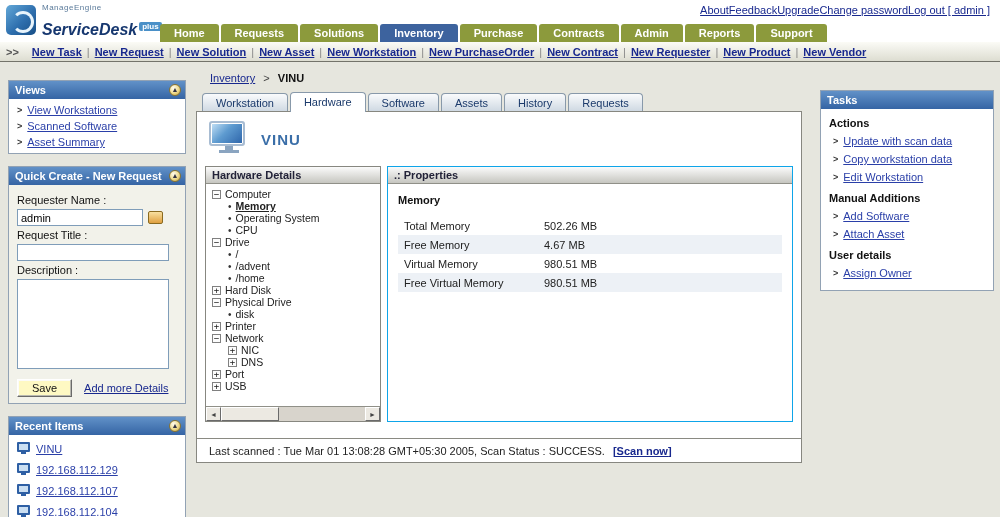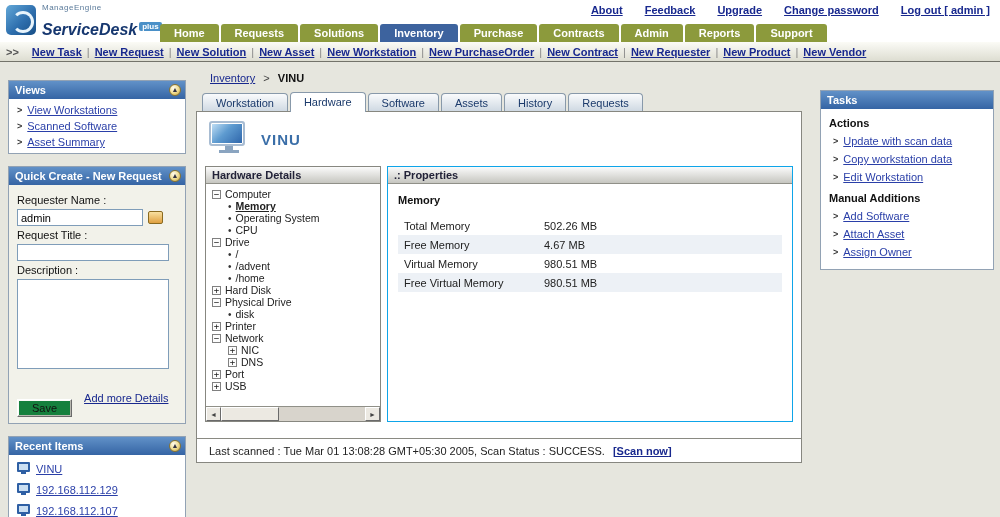--- a/index.html
+++ b/index.html
@@ -16,21 +16,21 @@
   .logo-icon { width:30px; height:30px; border-radius:5px;
     background:linear-gradient(135deg,#63A8D8 0%,#2E6FAE 55%,#174E86 100%);
     position:relative; }
   .logo-icon::after { content:""; position:absolute; left:6px; top:6px; width:16px; height:16px;
     border:3px solid #E8F4FC; border-left-color:transparent; border-radius:50%; }
   .logo-text .brand { font-size:8px; color:#5A7A9A; letter-spacing:0.5px; }
   .logo-text .product { font-size:16px; font-weight:bold; color:#16376F; font-style:italic; line-height:15px;margin-top:7px; }
   .logo-text .plus { font-size:8px; font-weight:bold; color:#FFFFFF; background:#4A90C8;
     border-radius:2px; padding:0 3px; vertical-align:super; margin-left:2px; font-style:normal; }
   .top-links { position:absolute; top:4px; right:10px; }
-  .top-link { color:#18288E; text-decoration:underline; font-weight:bold; margin-left:22px; }
+  .top-link { color:#18288E; text-decoration:underline; font-weight:normal; margin-left:0; }
   .nav-tabs { position:absolute; left:160px; right:0; bottom:0; height:19px;
     display:flex; gap:2px; align-items:flex-end; }
   .nav-tab { background:#8C9A3C; color:#FFF; font-weight:bold; padding:3px 14px 3px;
     border-radius:3px 3px 0 0; cursor:pointer; white-space:nowrap; }
   .nav-tab.active { background:#3D639E; }
 
   
   .quickbar { position:absolute; top:42px; left:0; right:0; height:20px;
     background:linear-gradient(#FBFBF6,#DDDDD1); border-bottom:1px solid #73736A;
     display:flex; align-items:center; padding-left:6px; }
@@ -59,24 +59,24 @@
   .qc-row { display:flex; align-items:center; gap:5px; }
   .text-input { height:17px; border:1px solid #7F9DB9; background:#FFF; font-size:11px;
     font-family:inherit; padding:1px 3px; }
   .req-input { width:126px; }
   .title-input { width:152px; }
   .picker-icon { width:15px; height:13px; border:1px solid #8A6A20; border-radius:2px;
     background:linear-gradient(#F8E0A0,#E0A040); cursor:pointer; flex:0 0 auto; }
   .desc-area { width:152px; height:90px; border:1px solid #7F9DB9; background:#FFF;
     font-family:inherit; font-size:11px; resize:none; }
   .qc-buttons { margin-top:8px; display:flex; align-items:center; gap:12px; }
-  .save-btn { font-family:inherit; font-size:11px; color:#111; background:#15803d;
+  .save-btn { font-family:inherit; font-size:11px; color:#111; background:#fef9c3;
     border:1px solid; border-color:#FFFFFF #6A6A6A #6A6A6A #FFFFFF;
     box-shadow:inset -1px -1px 0 #B8B8B0, inset 1px 1px 0 #FBFBF8;
-    padding:2px 14px; cursor:pointer;margin-top:20px; }
+    padding:2px 14px; cursor:pointer; }
   .add-more { color:#18288E; text-decoration:underline; }
 
   .recent-body { padding:3px 4px; background:#FFF; }
   .recent-row { display:flex; align-items:center; gap:6px; padding:4px 4px; }
   .monitor-icon { display:inline-block; width:13px; height:10px; border:2px solid #2E5FA4;
     background:#CBDFF2; border-radius:1px; position:relative; flex:0 0 auto; margin-bottom:3px; }
   .monitor-icon::after { content:""; position:absolute; left:2px; right:2px; bottom:-4px;
     height:2px; background:#2E5FA4; }
 
   
@@ -405,20 +405,21 @@
           </div>
           <div class="task-group-header">Manual Additions</div>
           <div class="task-row">
             <span class="arrow">&gt;</span>
             <a class="side-link">Add Software</a>
           </div>
           <div class="task-row">
             <span class="arrow">&gt;</span>
             <a class="side-link">Attach Asset</a>
           </div>
+          <div class="task-group-header">User details</div>
           <div class="task-row">
             <span class="arrow">&gt;</span>
             <a class="side-link">Assign Owner</a>
           </div>
         </div>
     </div>
   </div>
 
 </div>
 

